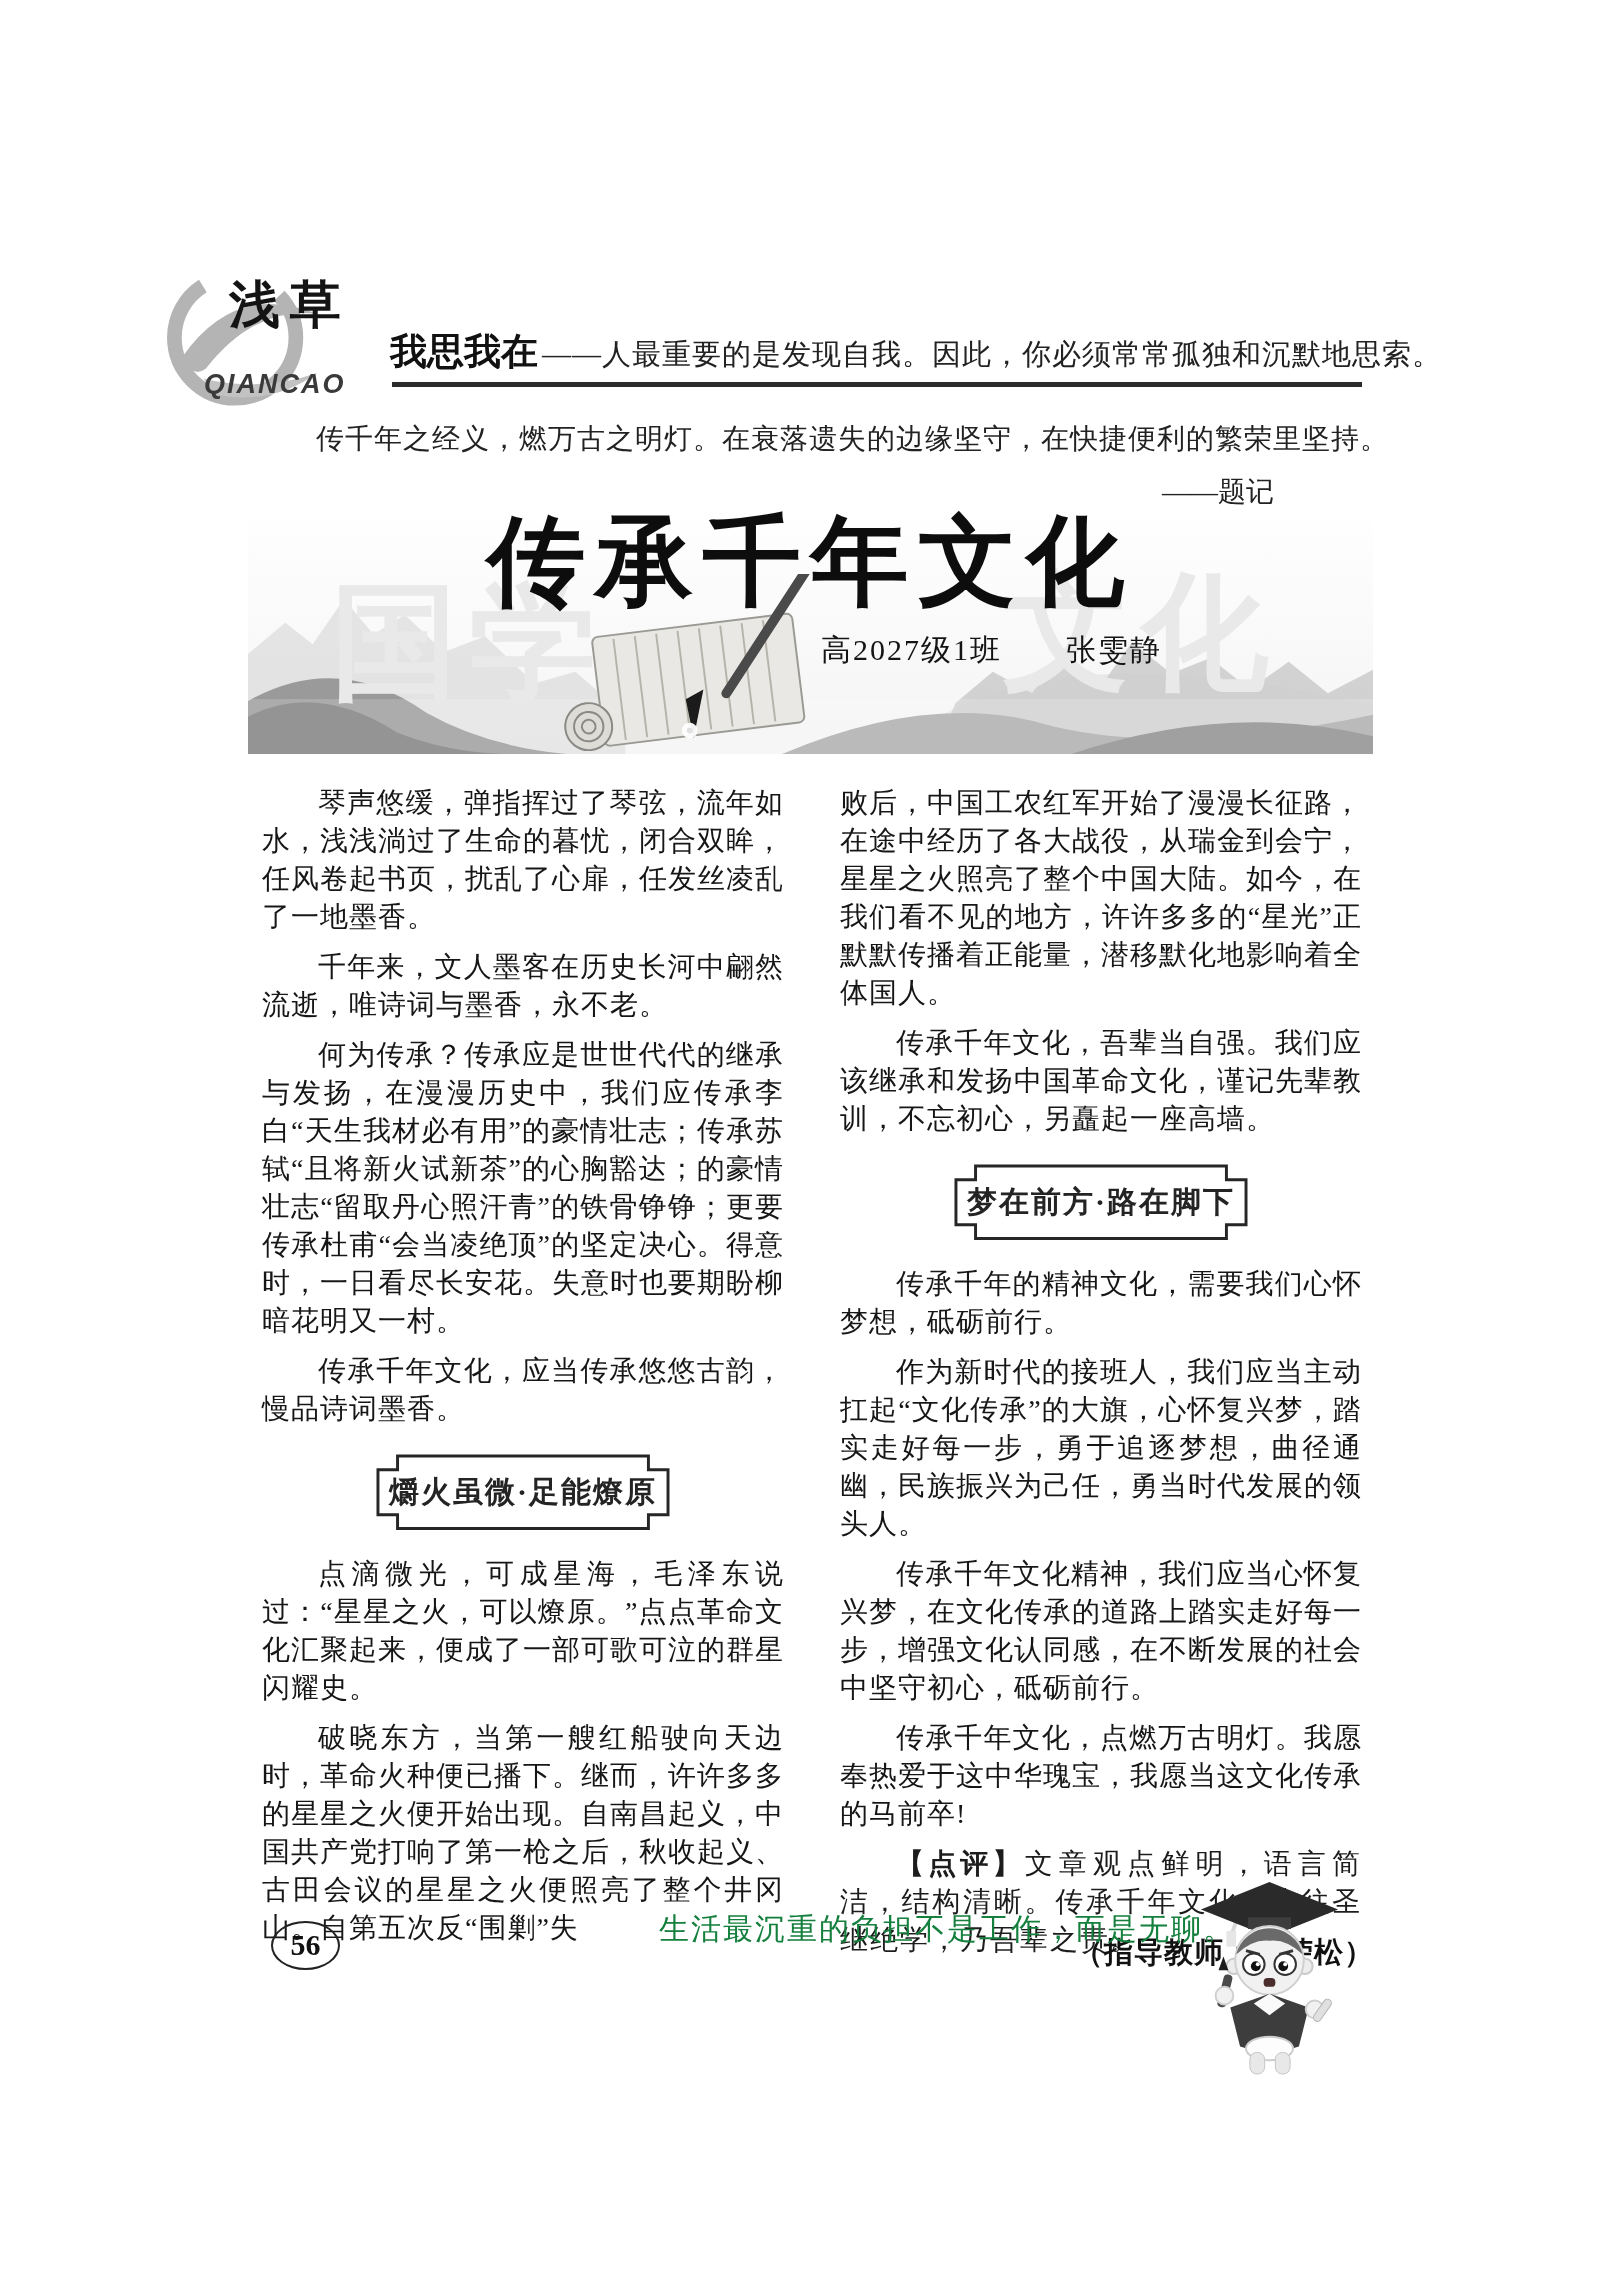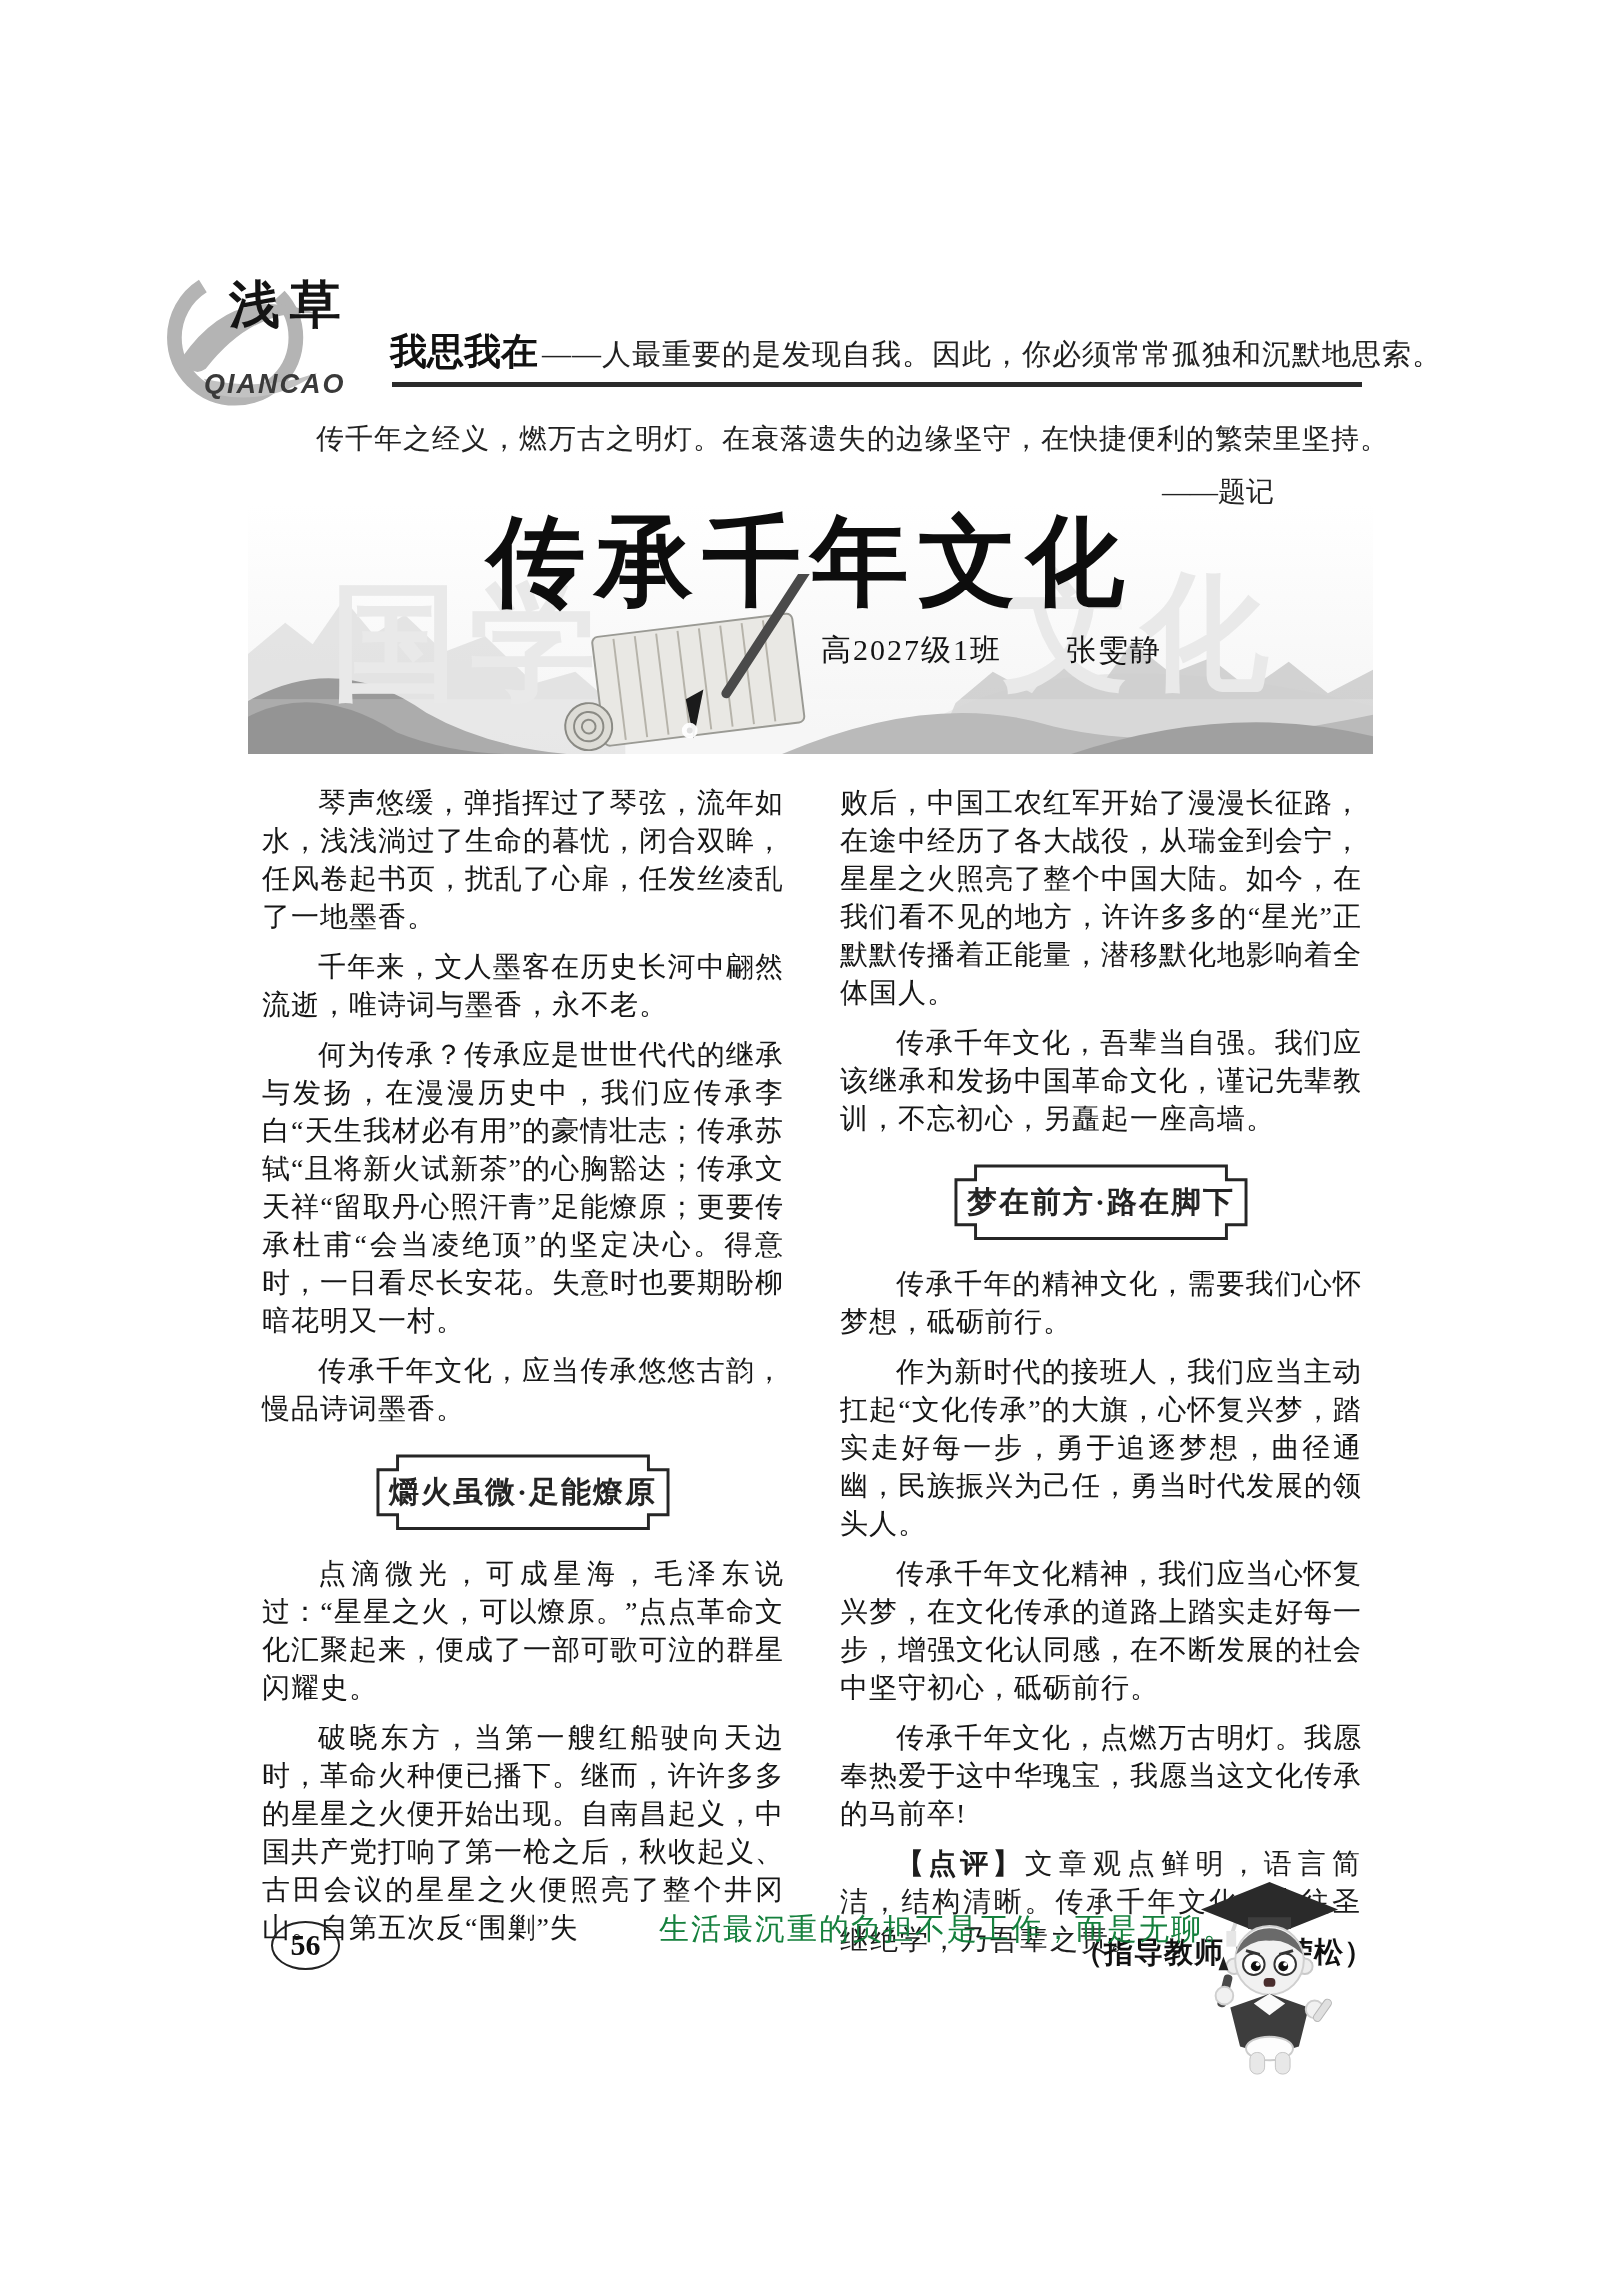--- a/index.html
+++ b/index.html
@@ -142,21 +142,21 @@
 
     <h1 class="article-title">传承千年文化</h1>
     <div class="article-byline">高2027级1班　　张雯静</div>
   </div>
 
   <section class="col col-left">
     <p class="indent">琴声悠缓，弹指挥过了琴弦，流年如水，浅浅淌过了生命的暮忧，闭合双眸，任风卷起书页，扰乱了心扉，任发丝凌乱了一地墨香。</p>
 
 
     <p class="indent">千年来，文人墨客在历史长河中翩然流逝，唯诗词与墨香，永不老。</p>
-    <p class="indent">何为传承？传承应是世世代代的继承与发扬，在漫漫历史中，我们应传承李白“天生我材必有用”的豪情壮志；传承苏轼“且将新火试新茶”的心胸豁达；传承文天祥“留取丹心照汗青”足能燎原；更要传承杜甫“会当凌绝顶”的坚定决心。得意时，一日看尽长安花。失意时也要期盼柳暗花明又一村。</p>
+    <p class="indent">何为传承？传承应是世世代代的继承与发扬，在漫漫历史中，我们应传承李白“天生我材必有用”的豪情壮志；传承苏轼“且将新火试新茶”的心胸豁达；的豪情壮志“留取丹心照汗青”的铁骨铮铮；更要传承杜甫“会当凌绝顶”的坚定决心。得意时，一日看尽长安花。失意时也要期盼柳暗花明又一村。</p>
     <p class="indent">传承千年文化，应当传承悠悠古韵，慢品诗词墨香。</p>
 
     <div class="plaque">
       <svg viewBox="0 0 300 78" preserveAspectRatio="none">
         <path d="M22 2 H278 V16 H298 V62 H278 V76 H22 V62 H2 V16 H22 Z" fill="#ffffff" stroke="#262626" stroke-width="3"></path>
       </svg>
       <span class="plaque-label">爝火虽微·足能燎原</span>
     </div>
 
     <p class="indent">点滴微光，可成星海，毛泽东说过：“星星之火，可以燎原。”点点革命文化汇聚起来，便成了一部可歌可泣的群星闪耀史。</p>

